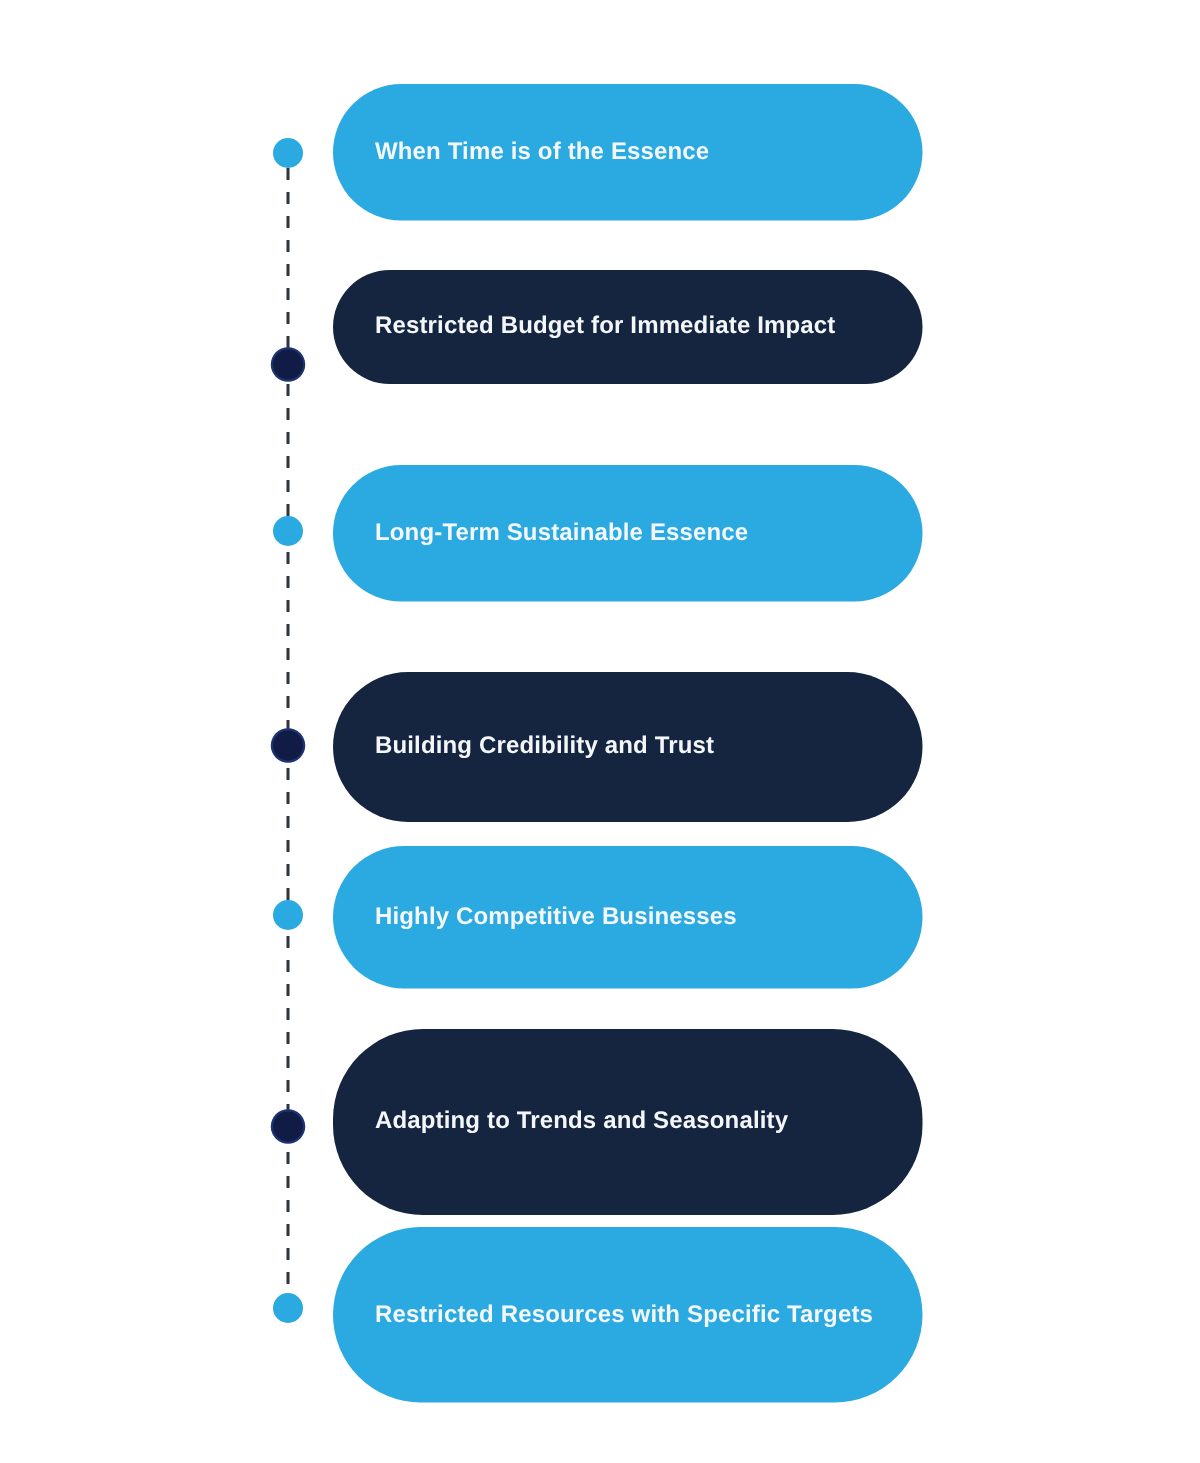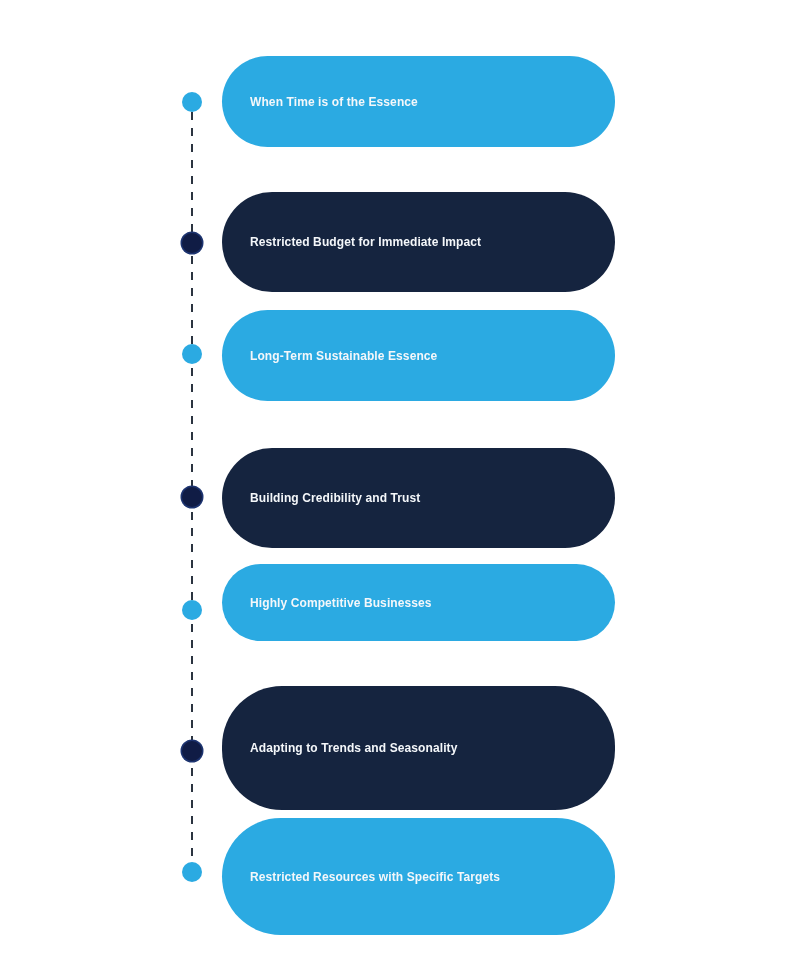--- a/index.html
+++ b/index.html
@@ -75,40 +75,40 @@
   }
   .pill.light {
     background: #2BAAE2;
   }
   .pill.dark {
     background: #15243F;
   }
 
   .pill-label {
     color: #f4f7fa;
-    font-size: 12px;
+    font-size: 16px;
     font-weight: bold;
     line-height: 24px;
     letter-spacing: 0.1px;
   }
 
   
   .row-1 .pill { top: 56px;  height: 91px; }
   .row-1 .node-dot { top: 92px; }
 
-  .row-2 .pill { top: 192px; height: 100px; }
+  .row-2 .pill { top: 180px; height: 76px; }
   .row-2 .node-dot { top: 233px; }
 
   .row-3 .pill { top: 310px; height: 91px; }
   .row-3 .node-dot { top: 344px; }
 
   .row-4 .pill { top: 448px; height: 100px; }
   .row-4 .node-dot { top: 487px; }
 
-  .row-5 .pill { top: 564px; height: 77px; }
+  .row-5 .pill { top: 564px; height: 95px; }
   .row-5 .node-dot { top: 600px; }
 
   .row-6 .pill { top: 686px; height: 124px; }
   .row-6 .node-dot { top: 741px; }
 
   .row-7 .pill { top: 818px; height: 117px; }
   .row-7 .node-dot { top: 862px; }
 </style>
 </head>
 <body>

